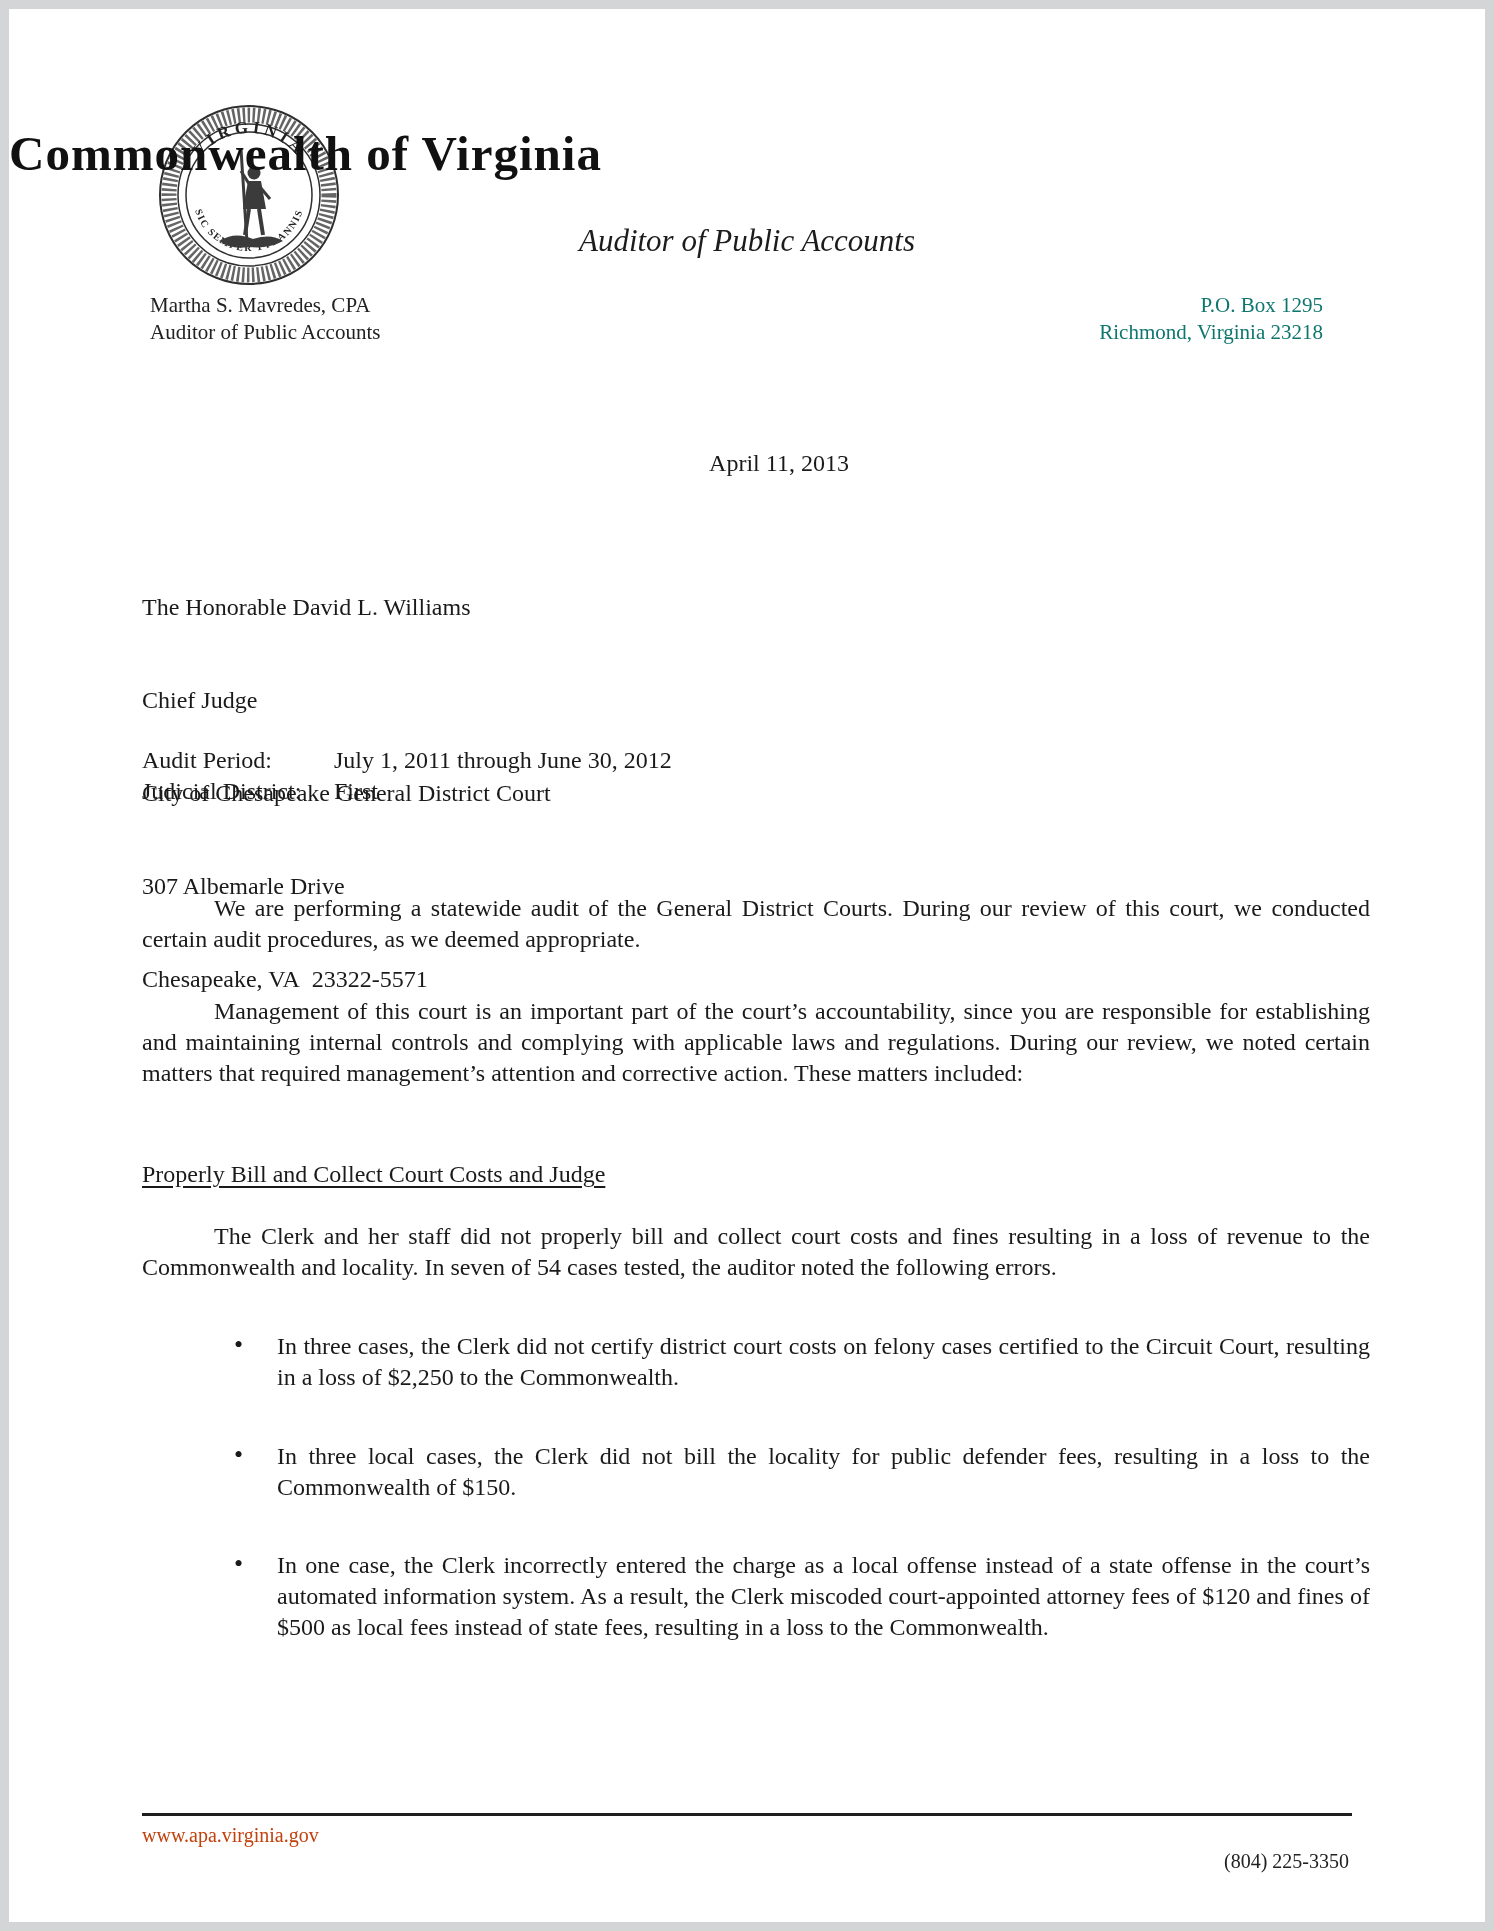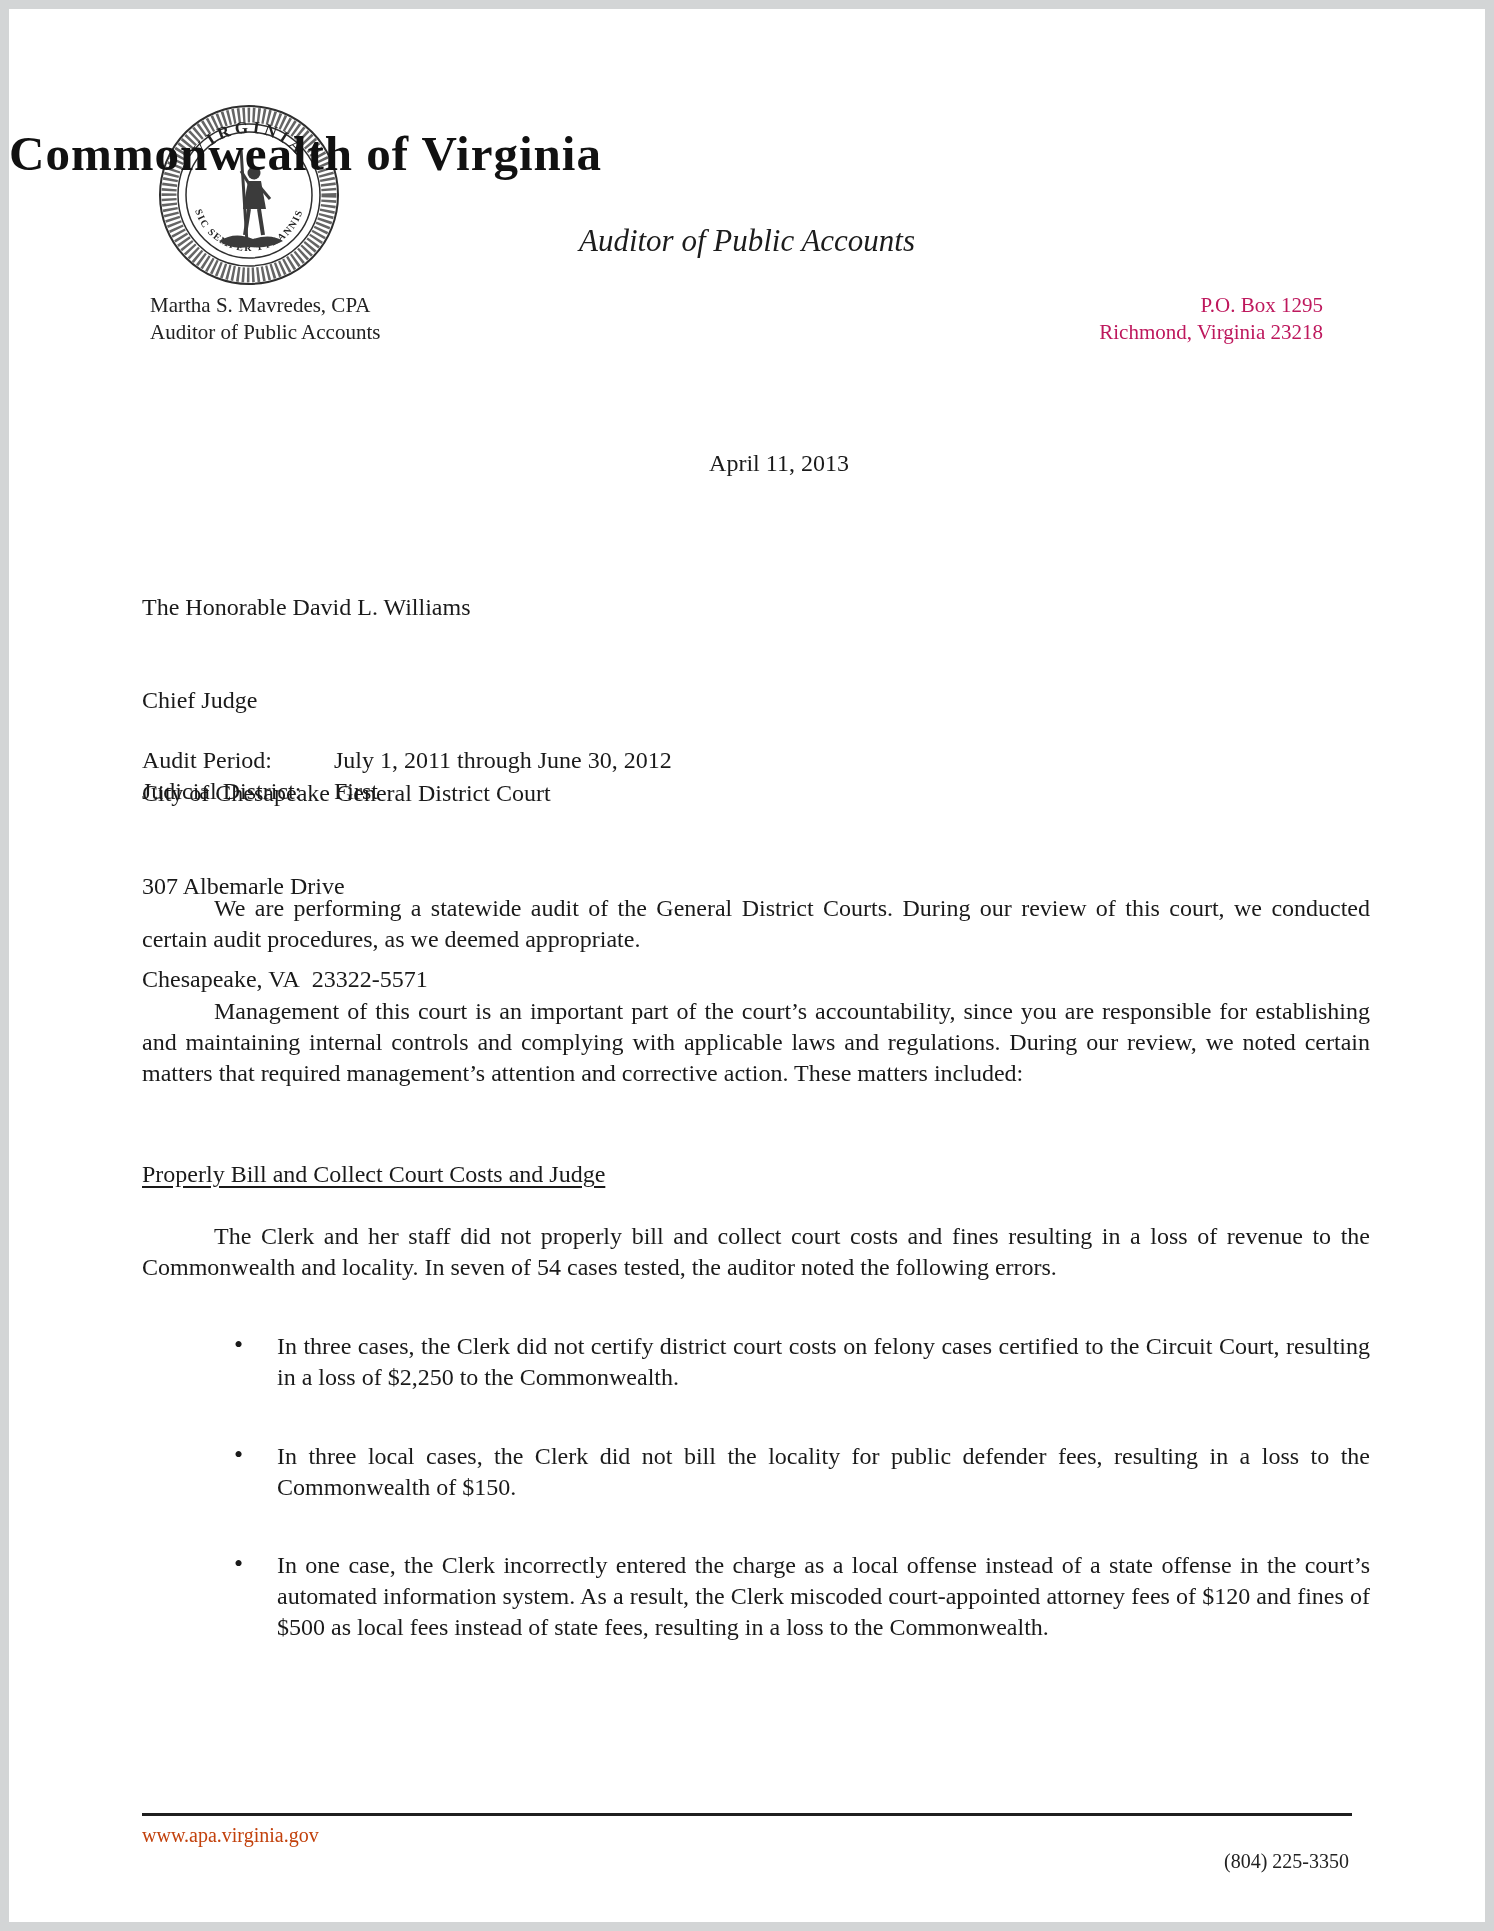--- a/index.html
+++ b/index.html
@@ -32,21 +32,21 @@
     font-size: 31px;
     color: #1c1c1c;
   }
   .contact-left {
     position: absolute; left: 141px; top: 283px;
     font-size: 21px; line-height: 27px; color: #222;
   }
   .contact-right {
     position: absolute; right: 162px; top: 283px;
     text-align: right;
-    font-size: 21px; line-height: 27px; color: #be185d;
+    font-size: 21px; line-height: 27px; color: #0f766e;
   }
   
   .date-line {
     position: absolute; left: 0; right: 0; top: 441px;
     text-align: center; padding-left: 64px;
     font-size: 24px;
   }
   .recipient {
     position: absolute; left: 133px; top: 521px;
     font-size: 24px; line-height: 31px;

